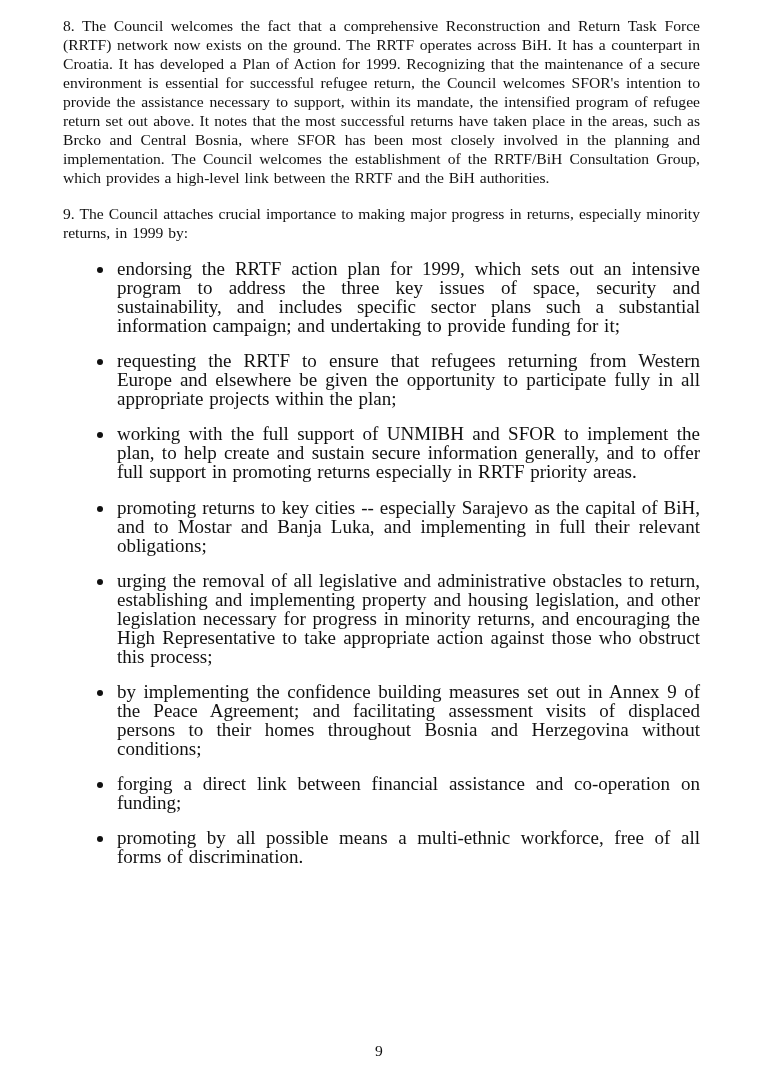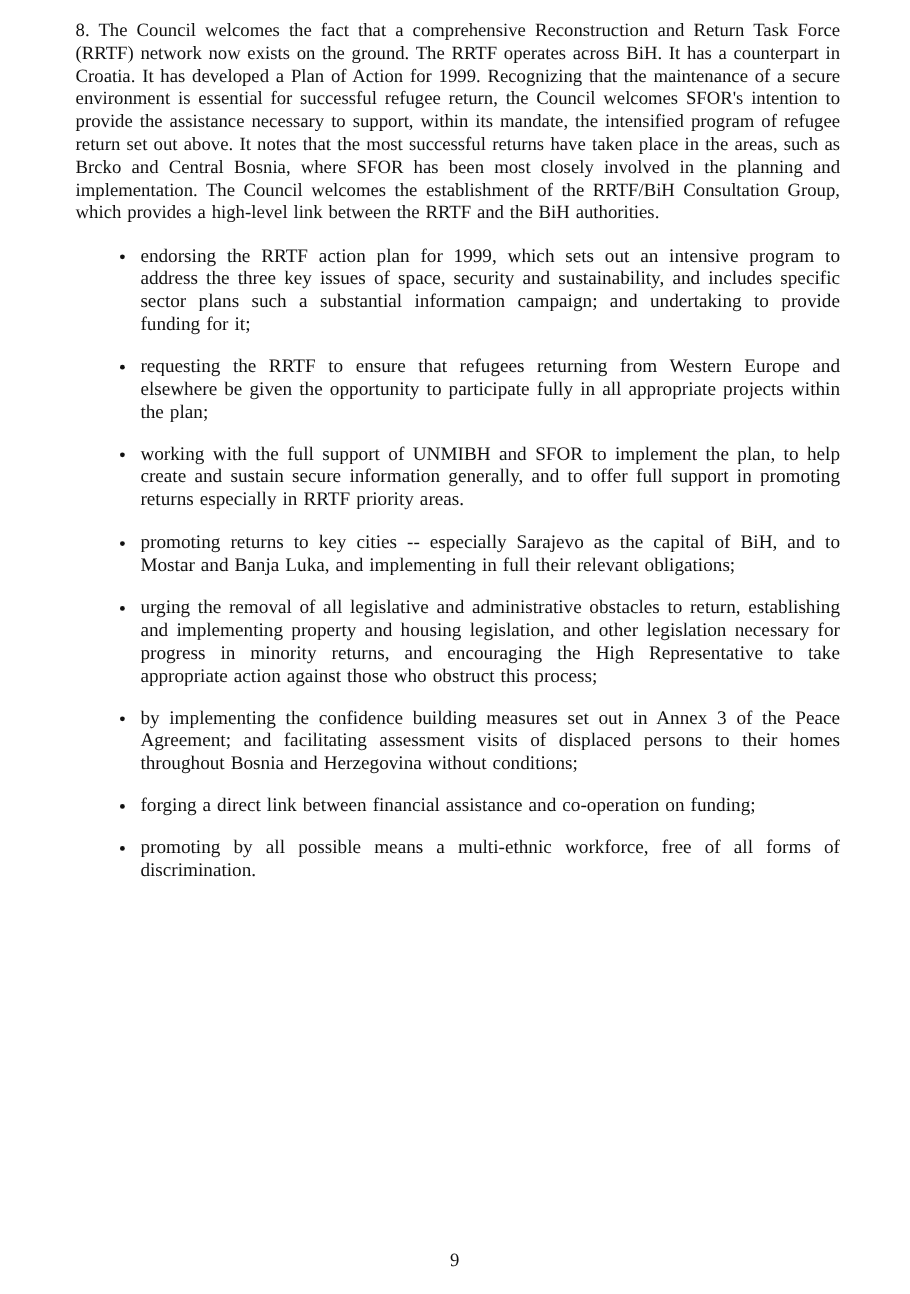--- a/index.html
+++ b/index.html
@@ -26,21 +26,21 @@
     text-align: justify;
     margin-bottom: 17px;
     word-spacing: 1px;
   }
   ul.bullets {
     margin: 0 0 17px 0;
     padding-left: 52px;
     list-style: disc outside;
   }
   ul.bullets li {
-    font-size: 16px;
+    font-size: 19px;
     line-height: 19px;
     text-align: justify;
     margin-bottom: 16px;
     word-spacing: 1px;
     padding-left: 2px;
   }
   ul.bullets li:last-child { margin-bottom: 0; }
   .page-number {
     position: absolute;
     bottom: 18px;
@@ -51,32 +51,33 @@
     color: #111111;
   }
 </style>
 </head>
 <body>
 
 <div class="doc-page">
 
   <p>8. The Council welcomes the fact that a comprehensive Reconstruction and Return Task Force (RRTF) network now exists on the ground. The RRTF operates across BiH. It has a counterpart in Croatia. It has developed a Plan of Action for 1999. Recognizing that the maintenance of a secure environment is essential for successful refugee return, the Council welcomes SFOR's intention to provide the assistance necessary to support, within its mandate, the intensified program of refugee return set out above. It notes that the most successful returns have taken place in the areas, such as Brcko and Central Bosnia, where SFOR has been most closely involved in the planning and implementation. The Council welcomes the establishment of the RRTF/BiH Consultation Group, which provides a high-level link between the RRTF and the BiH authorities.</p>
 
+  <p>9. The Council attaches crucial importance to making major progress in returns, especially minority returns, in 1999 by:</p>
 
   <ul class="bullets">
     <li>endorsing the RRTF action plan for 1999, which sets out an intensive program to address the three key issues of space, security and sustainability, and includes specific sector plans such a substantial information campaign; and undertaking to provide funding for it;</li>
     <li>requesting the RRTF to ensure that refugees returning from Western Europe and elsewhere be given the opportunity to participate fully in all appropriate projects within the plan;</li>
     <li>working with the full support of UNMIBH and SFOR to implement the plan, to help create and sustain secure information generally, and to offer full support in promoting returns especially in RRTF priority areas.</li>
   </ul>
 
 
   <ul class="bullets">
     <li>promoting returns to key cities -- especially Sarajevo as the capital of BiH, and to Mostar and Banja Luka, and implementing in full their relevant obligations;</li>
     <li>urging the removal of all legislative and administrative obstacles to return, establishing and implementing property and housing legislation, and other legislation necessary for progress in minority returns, and encouraging the High Representative to take appropriate action against those who obstruct this process;</li>
-    <li>by implementing the confidence building measures set out in Annex 3 of the Peace Agreement; and facilitating assessment visits of displaced persons to their homes throughout Bosnia and Herzegovina without conditions;</li>
+    <li>by implementing the confidence building measures set out in Annex 9 of the Peace Agreement; and facilitating assessment visits of displaced persons to their homes throughout Bosnia and Herzegovina without conditions;</li>
     <li>forging a direct link between financial assistance and co-operation on funding;</li>
     <li>promoting by all possible means a multi-ethnic workforce, free of all forms of discrimination.</li>
   </ul>
 
 
   <div class="page-number">9</div>
 
 </div>
 
 </body></html>

